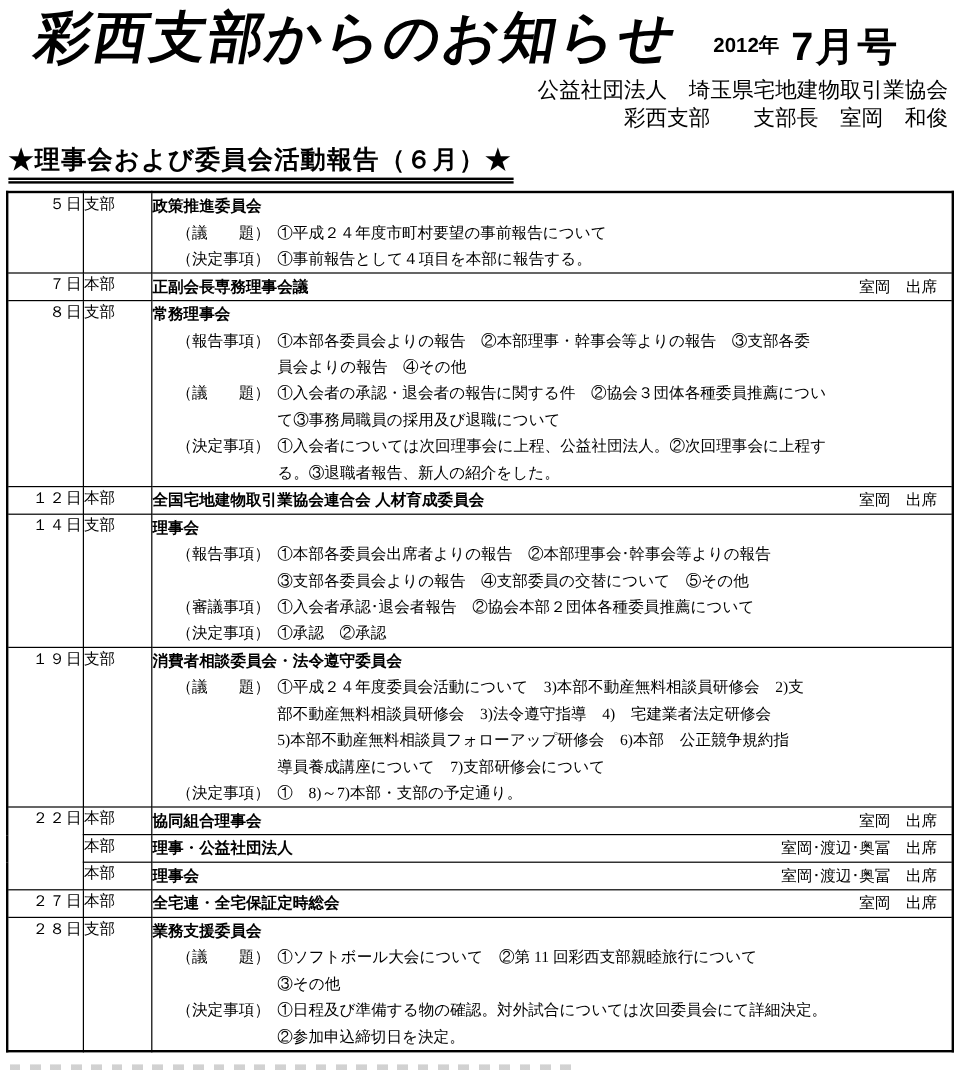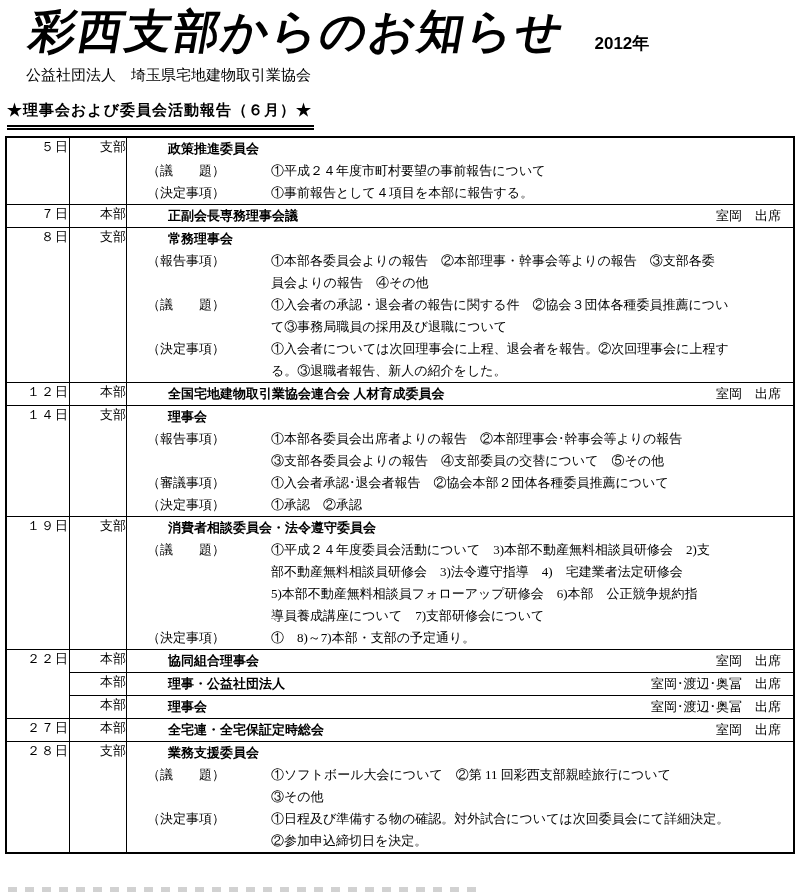--- a/index.html
+++ b/index.html
@@ -21,77 +21,79 @@
   }
   .issue-block { display:flex; align-items:center; margin-left:34px; white-space:nowrap; }
   .issue-year {
     font-family:"Liberation Sans","DejaVu Sans",sans-serif;
     font-weight:bold; font-size:17px; line-height:17px; margin:0 10px 4px 0;
   }
   .issue-month {
     font-family:"Liberation Sans","DejaVu Sans",sans-serif;
     font-weight:900; font-size:33px; line-height:34px; letter-spacing:2px;
   }
-  .org-block { text-align:left; padding-right:6px; font-size:15px; line-height:23px; margin-top:8px; }
+  .org-block { text-align:right; padding-right:6px; font-size:18px; line-height:23px; margin-top:8px; }
 
   
   .section-heading-wrap { margin:10px 0 6px 7px; }
   .section-heading {
     display:inline-block;
-    font-weight:bold; font-size:15px; line-height:26px;
+    font-weight:bold; font-size:21px; line-height:26px;
     letter-spacing:1px;
     border-bottom:5px double #000; padding:0 2px 2px 0;
   }
 
   
   table.report {
     margin-left:5px; width:790px;
     border-collapse:collapse; table-layout:fixed;
     border:2px solid #000;
     font-size:13px;
   }
   table.report td { border:1px solid #000; vertical-align:top; padding:0; }
   td.c-date  { width:62px;  text-align:right; padding:2px 7px 0 0; letter-spacing:1px; }
-  td.c-div   { width:56px;  text-align:right; padding:2px 0 0 0; }
+  td.c-div   { width:56px;  text-align:left; padding:2px 0 0 0; }
   td.c-body  { padding:2px 6px 2px 7px; line-height:22px; }
   td.c-body.pad-bottom { padding-bottom:0; }
 
-  .title-line { display:flex; justify-content:space-between; align-items:flex-end;margin-left:41px; }
+  .title-line { display:flex; justify-content:space-between; align-items:flex-end; }
   .row-title {
     font-family:"Liberation Sans","DejaVu Sans",sans-serif;
     font-weight:bold; white-space:nowrap;
   }
   .attendance { font-weight:normal; white-space:nowrap; padding-right:12px; }
 
   .detail { display:flex; margin-left:20px; }
   .detail .label { flex:0 0 auto; white-space:nowrap; }
   .detail .lines { flex:1 1 auto; margin-left:6px; overflow:hidden; }
-  .detail .lines div { white-space:nowrap;margin-left:40px; }
+  .detail .lines div { white-space:nowrap; }
 
   
   .cutoff {
     position:absolute; left:8px; bottom:0; width:470px; height:5px;
     background:repeating-linear-gradient(90deg,#9a9a9a 0 9px,transparent 9px 17px);
     opacity:.45;
   }
 </style>
 </head>
 <body>
 
 <div class="page">
 
   <div class="header">
     <div class="title-row">
       <div class="main-title">彩西支部からのお知らせ</div>
       <div class="issue-block">
         <span class="issue-year">2012年</span>
+        <span class="issue-month">7月号</span>
       </div>
     </div>
     <div class="org-block">
       <div>公益社団法人　埼玉県宅地建物取引業協会</div>
+      <div>彩西支部　　支部長　室岡　和俊</div>
     </div>
   </div>
 
   <div class="section-heading-wrap">
     <span class="section-heading">★理事会および委員会活動報告（６月）★</span>
   </div>
 
   <table class="report">
 
     <tbody>
@@ -145,21 +147,21 @@
         <div class="detail">
           <span class="label">（議　　題）</span>
           <span class="lines">
             <div>①入会者の承認・退会者の報告に関する件　②協会３団体各種委員推薦につい</div>
             <div>て③事務局職員の採用及び退職について</div>
           </span>
         </div>
         <div class="detail">
           <span class="label">（決定事項）</span>
           <span class="lines">
-            <div>①入会者については次回理事会に上程、退会者を報告。②次回理事会に上程す</div>
+            <div>①入会者については次回理事会に上程、公益社団法人。②次回理事会に上程す</div>
             <div>る。③退職者報告、新人の紹介をした。</div>
           </span>
         </div>
       </td>
     </tr>
 
     <tr>
       <td class="c-date">１２日</td>
       <td class="c-div">本部</td>
       <td class="c-body">

